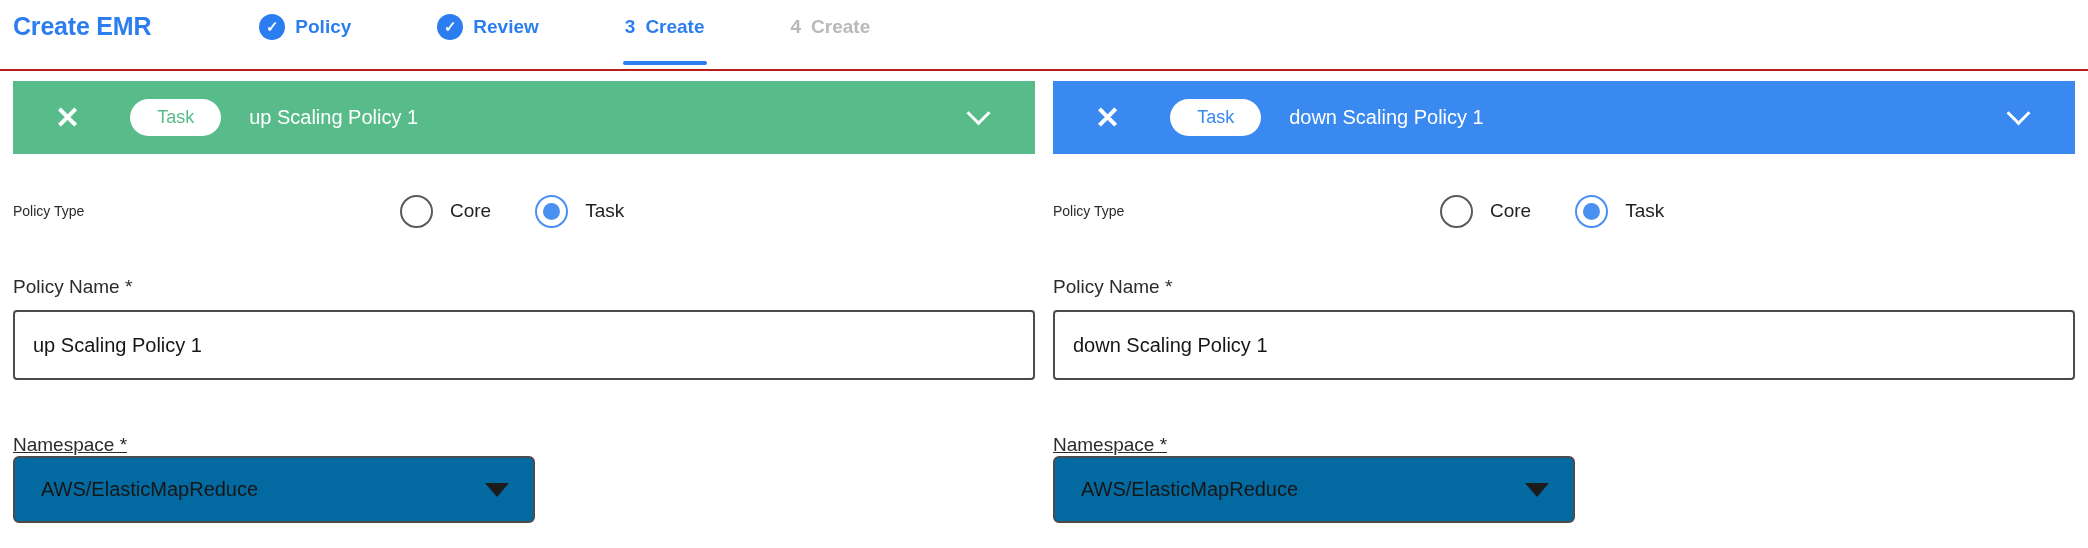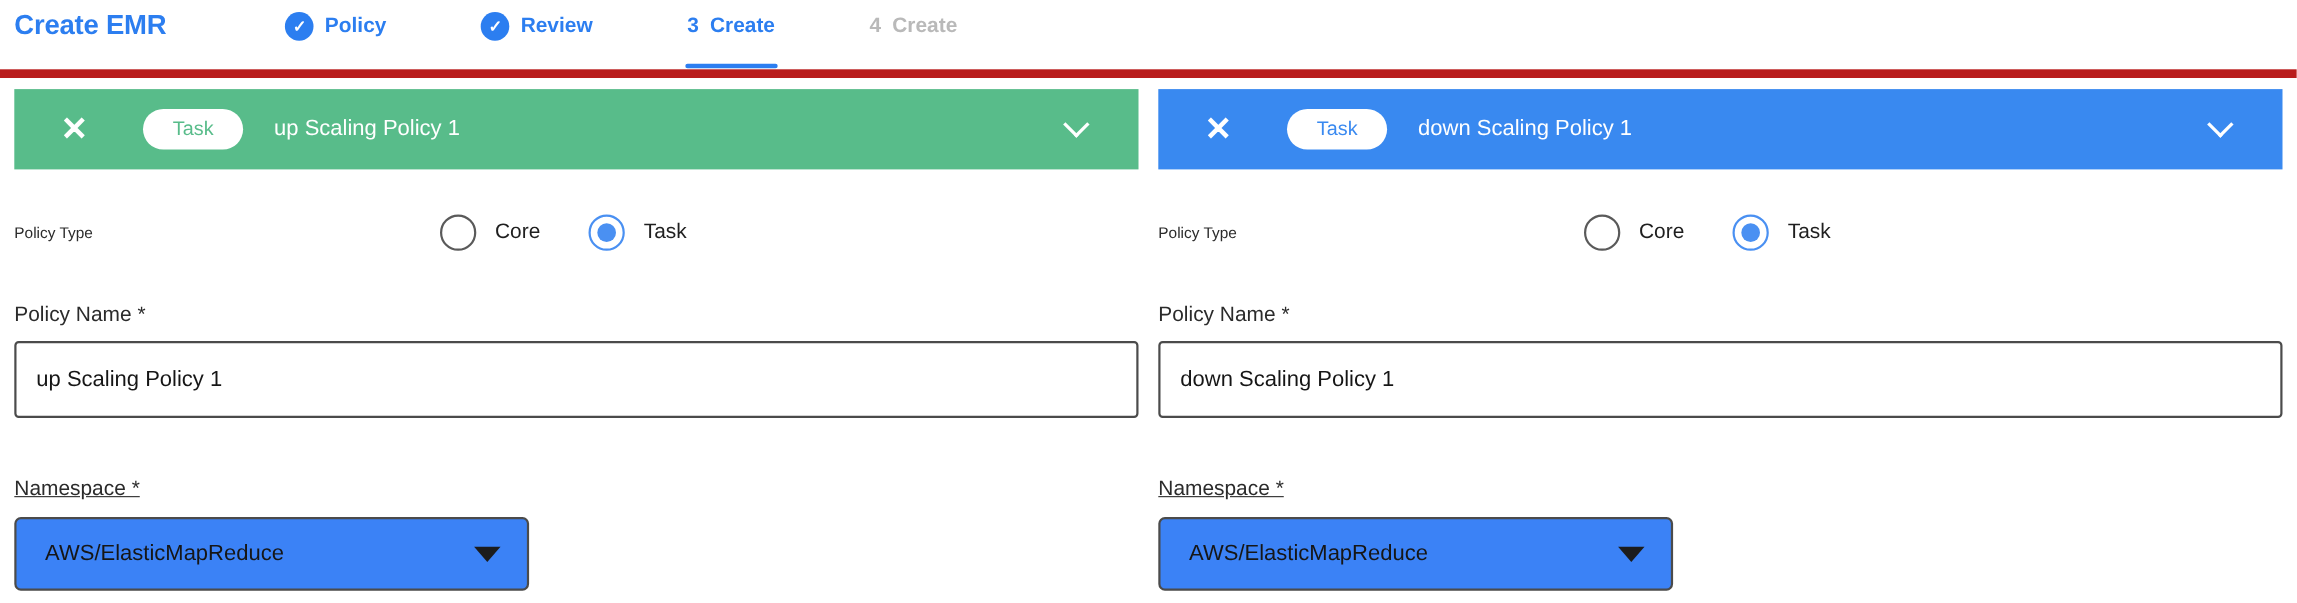--- a/index.html
+++ b/index.html
@@ -12,21 +12,21 @@
   }
   *{box-sizing:border-box;}
   html,body{margin:0;padding:0;}
   body{
     width:2088px;height:548px;overflow:hidden;background:#fff;
     font-family:"Liberation Sans", sans-serif;color:var(--ink);
   }
   
   .header{
     height:71px;display:flex;align-items:center;
-    padding:0 0 16px 13px;border-bottom:8px solid #b91c1c;background:#fff;
+    padding:0 0 16px 13px;border-bottom:2px solid #b91c1c;background:#fff;
   }
   .app-title{font-size:25px;font-weight:700;color:var(--accent-blue);letter-spacing:-0.2px;}
   .steps{display:flex;align-items:center;margin-left:108px;gap:86px;}
   .step{display:flex;align-items:center;gap:10px;font-size:19px;font-weight:600;position:relative;}
   .step.done,.step.active{color:var(--accent-blue);}
   .step.upcoming{color:var(--step-gray);}
   .step-check{
     width:26px;height:26px;border-radius:50%;background:var(--accent-blue);
     color:#fff;font-size:15px;font-weight:700;display:flex;align-items:center;justify-content:center;
   }
@@ -70,23 +70,23 @@
     content:"";width:17px;height:17px;border-radius:50%;background:#4a90f2;display:block;
   }
   .radio-label{font-size:19px;color:#1f1f1f;}
   .field-label{margin-top:48px;font-size:19px;color:var(--ink);}
   .field-label.ns{margin-top:54px;text-decoration:underline;}
   .text-input{
     margin-top:12px;width:100%;height:70px;border:2px solid var(--border-dark);border-radius:4px;
     padding:0 18px;font-size:20px;color:#161616;font-family:"Liberation Sans",sans-serif;background:#fff;outline:none;
   }
   .select-box{
-    margin-top:14px;width:468px;height:67px;border:2px solid var(--border-dark);border-radius:6px;
+    margin-top:0;width:522px;height:67px;border:2px solid var(--border-dark);border-radius:6px;
     display:flex;align-items:center;justify-content:space-between;padding:0 24px 0 26px;
-    font-size:20px;color:#161616;background:#3b82f6;cursor:pointer;
+    font-size:20px;color:#161616;background:#0369a1;cursor:pointer;
   }
   .caret-down{
     width:0;height:0;border-left:12px solid transparent;border-right:12px solid transparent;
     border-top:14px solid #1c1c1c;flex:none;
   }
 </style>
 </head>
 <body>
 
 <div class="header">

